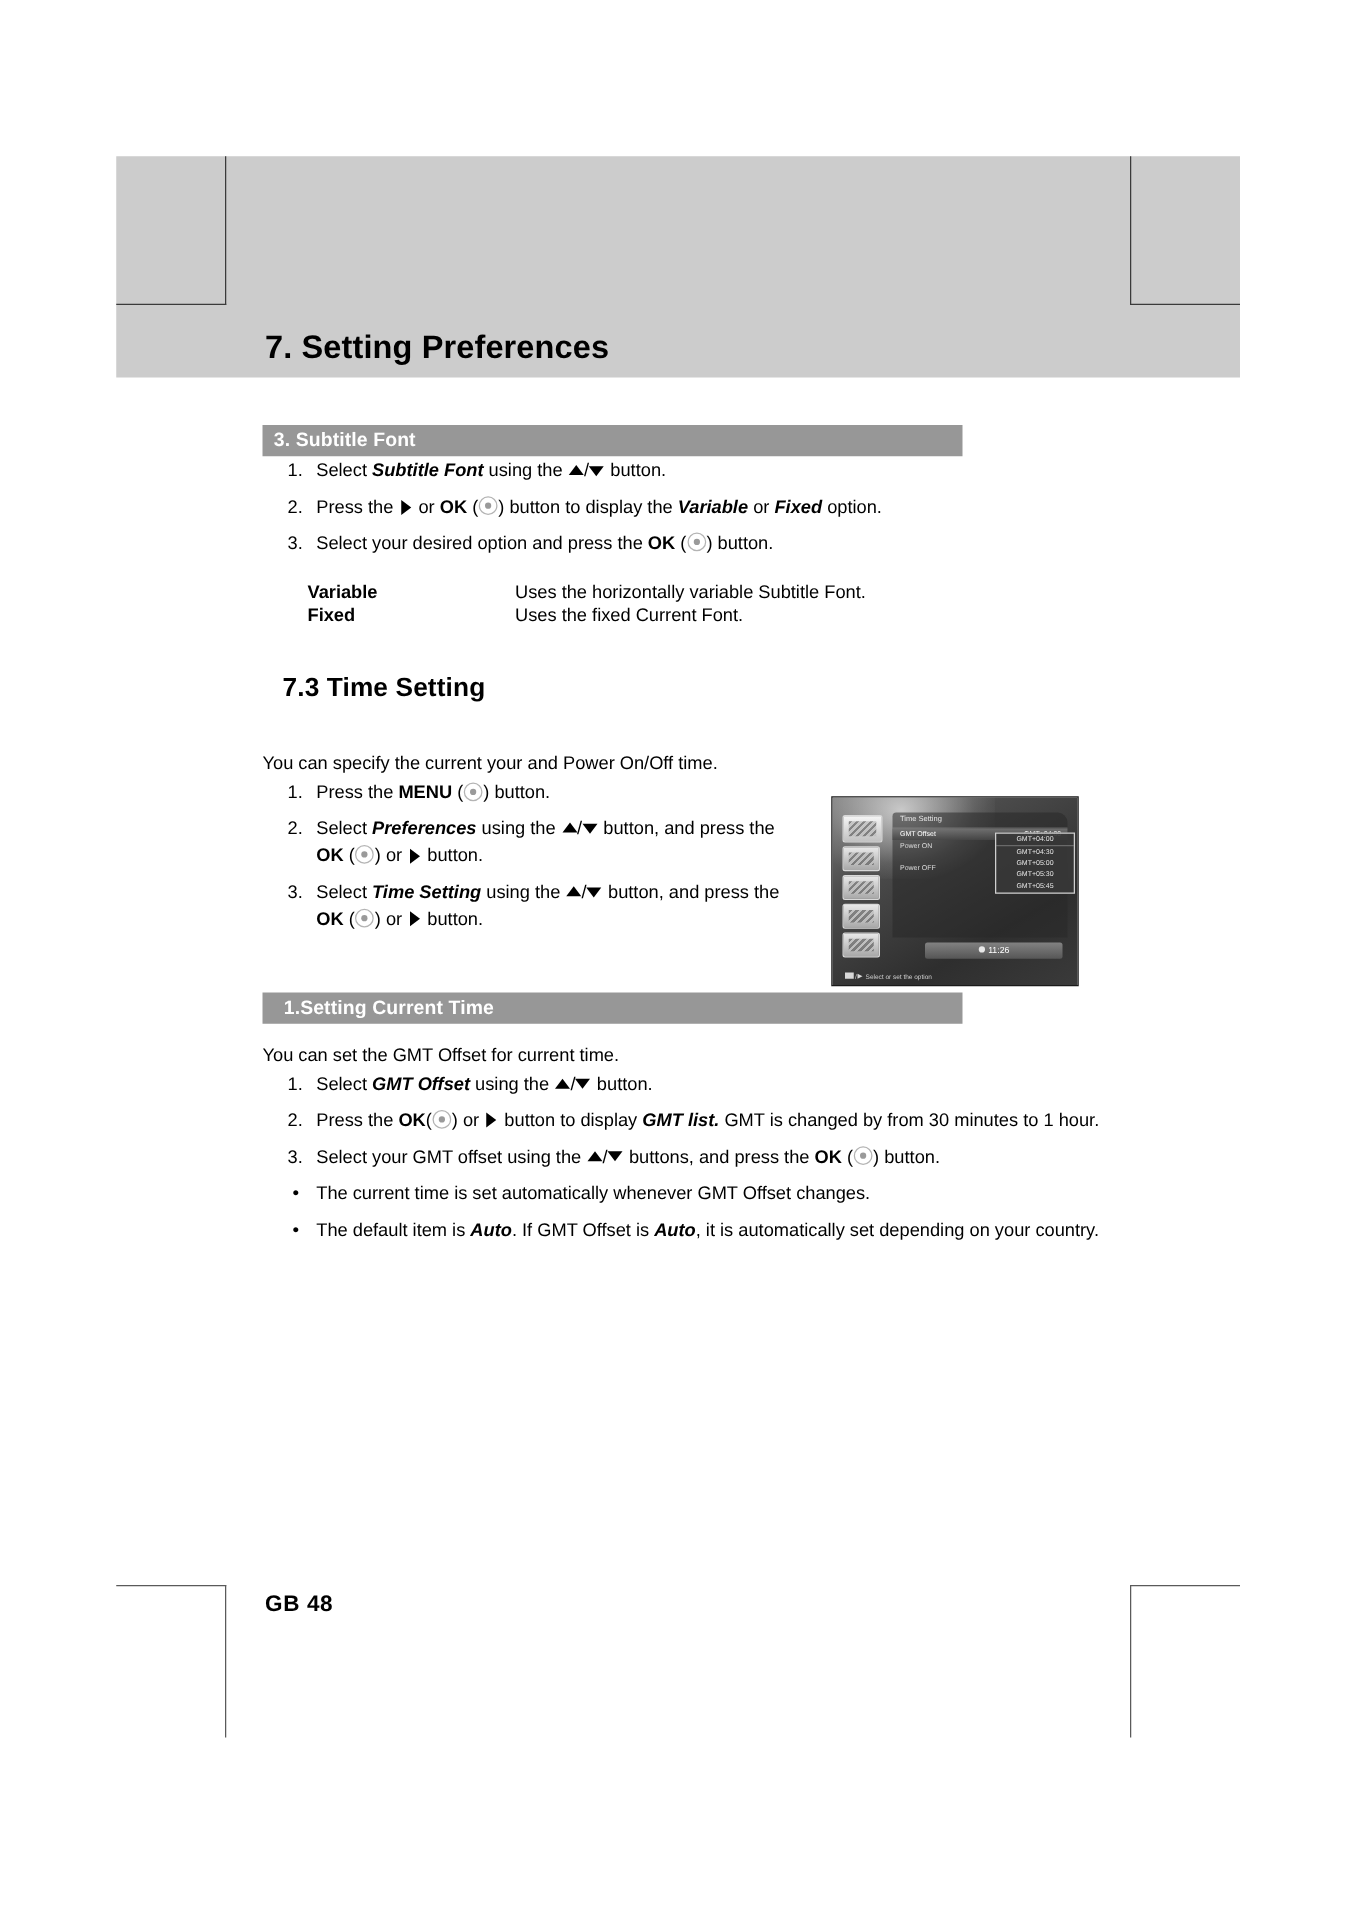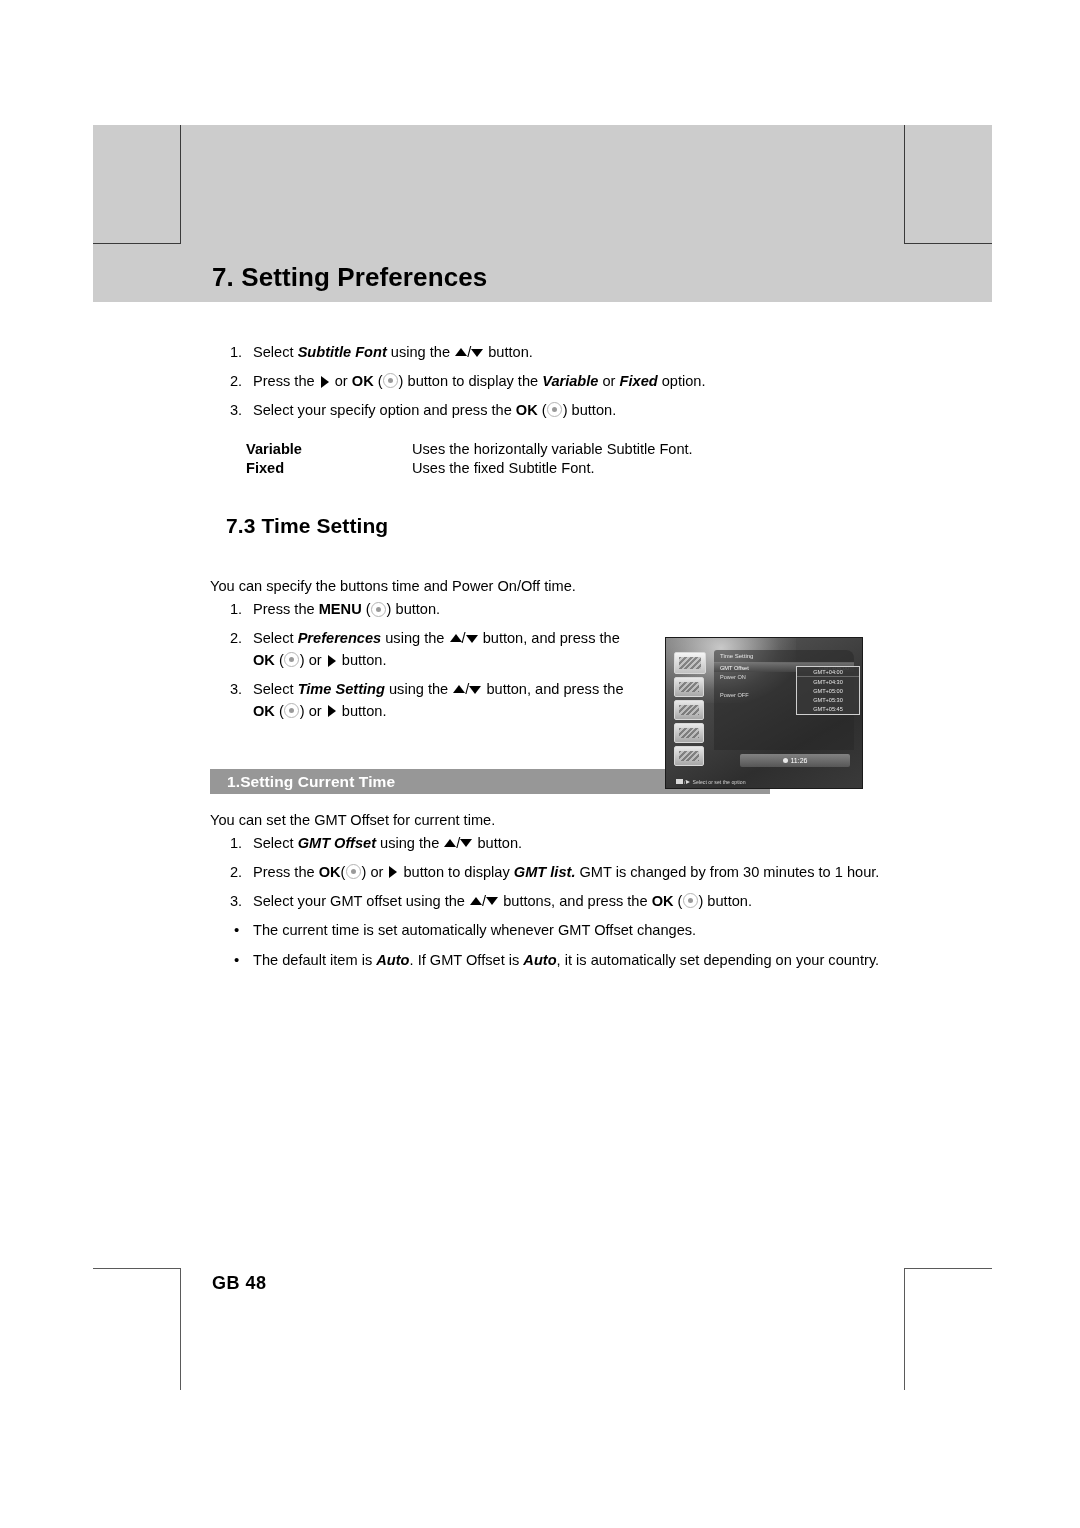--- a/index.html
+++ b/index.html
@@ -344,48 +344,49 @@
 </head>
 <body>
 
 <div class="header-band"></div>
 <div class="crop-left"></div>
 <div class="crop-right"></div>
 <div class="chapter-title">7. Setting Preferences</div>
 
 <div class="content">
 
+  <div class="section-bar">3. Subtitle Font</div>
 
 
   <ol class="steps">
     <li>
       <span class="num">1.</span><span>Select </span><span class="bi">Subtitle Font</span><span> using the </span><span class="tri-up"></span>/<span class="tri-down"></span><span> button.</span>
     </li>
     <li>
       <span class="num">2.</span><span>Press the </span><span class="tri-right"></span><span> or </span><span class="b">OK</span> (<span class="ok-key"></span><span>) button to display the </span><span class="bi">Variable</span><span> or </span><span class="bi">Fixed</span><span> option.</span>
     </li>
     <li>
-      <span class="num">3.</span><span>Select your specify option and press the </span><span class="b">OK</span> (<span class="ok-key"></span><span>) button.</span>
+      <span class="num">3.</span><span>Select your desired option and press the </span><span class="b">OK</span> (<span class="ok-key"></span><span>) button.</span>
     </li>
   </ol>
 
   <div class="def-table">
     <div class="def-row">
       <div class="def-term">Variable</div>
       <div class="def-desc">Uses the horizontally variable Subtitle Font.</div>
     </div>
     <div class="def-row">
       <div class="def-term">Fixed</div>
-      <div class="def-desc">Uses the fixed Subtitle Font.</div>
+      <div class="def-desc">Uses the fixed Current Font.</div>
     </div>
   </div>
 
   <h2 class="h2" style="margin-top:35px;">7.3 Time Setting</h2>
 
-  <p class="para" style="margin-top:38px;">You can specify the buttons time and Power On/Off time.</p>
+  <p class="para" style="margin-top:38px;">You can specify the current your and Power On/Off time.</p>
 
   <ol class="steps" style="width:455px;">
     <li>
       <span class="num">1.</span><span>Press the </span><span class="b">MENU</span> (<span class="ok-key"></span><span>) button.</span>
     </li>
     <li>
       <span class="num">2.</span><span>Select </span><span class="bi">Preferences</span><span> using the </span><span class="tri-up"></span>/<span class="tri-down"></span><span> button, and press the </span><br><span class="b">OK</span> (<span class="ok-key"></span><span>) or </span><span class="tri-right"></span><span> button.</span>
     </li>
     <li>
       <span class="num">3.</span><span>Select </span><span class="bi">Time Setting</span><span> using the </span><span class="tri-up"></span>/<span class="tri-down"></span><span> button, and press the </span><br><span class="b">OK</span> (<span class="ok-key"></span><span>) or </span><span class="tri-right"></span><span> button.</span>

